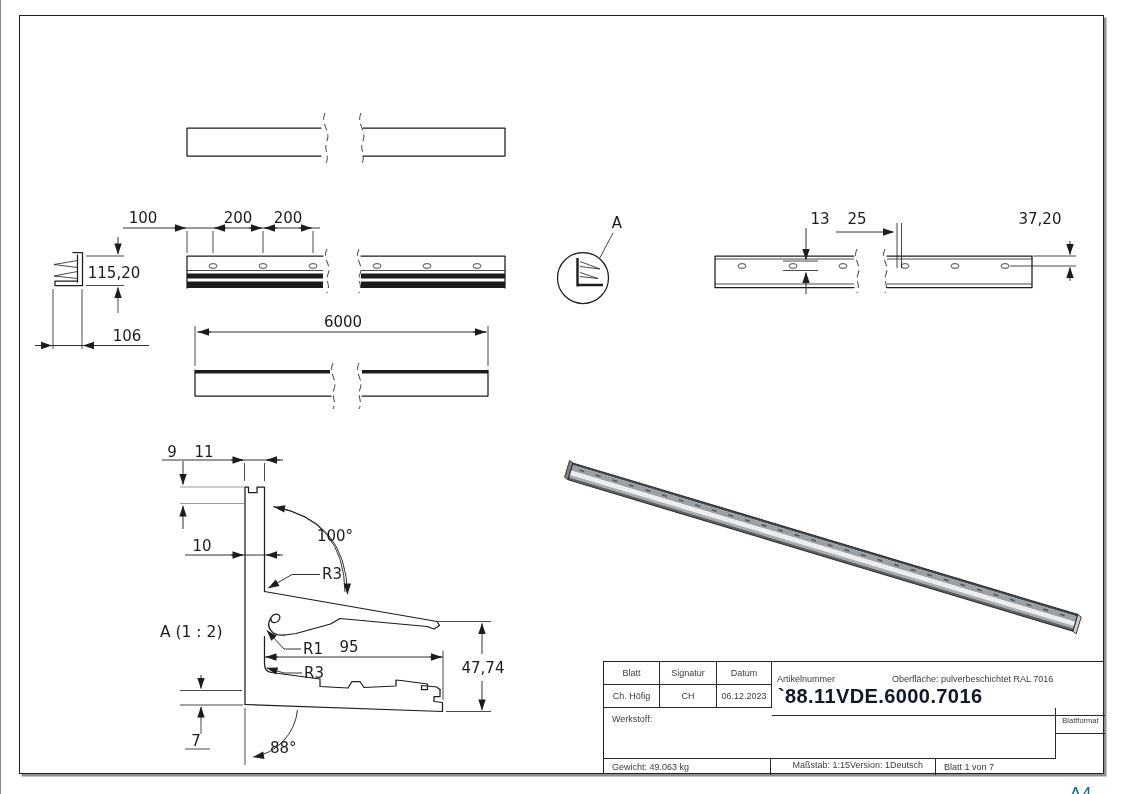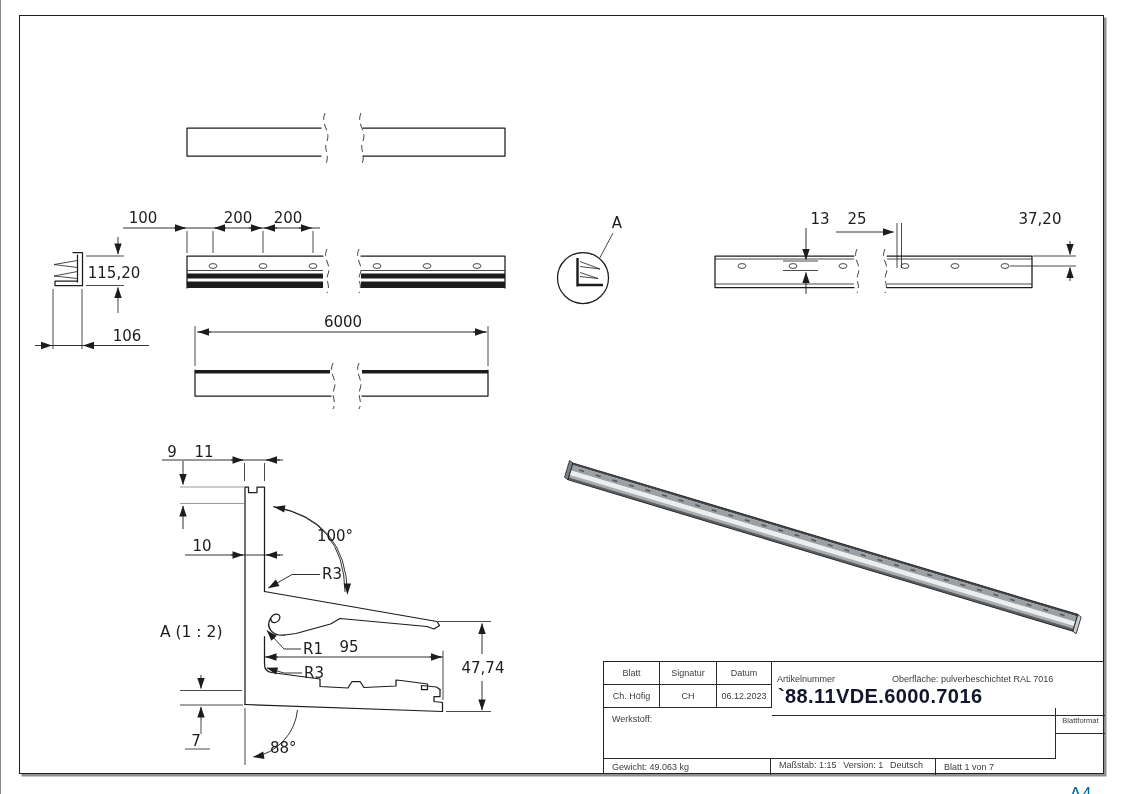--- a/index.html
+++ b/index.html
@@ -22,21 +22,21 @@
   #tb .cell{position:absolute;box-sizing:border-box;border-right:1px solid #2a2a2a;
             border-bottom:1px solid #2a2a2a;display:flex;align-items:center;justify-content:center;}
   #tb .noR{border-right:none;} #tb .noB{border-bottom:none;}
   #tb .artikel{justify-content:flex-start;align-items:flex-start;position:absolute;}
   #tb .artnum{position:absolute;left:6px;top:15px;font-size:20px;font-weight:700;color:#0f172a;
               letter-spacing:0.4px;font-family:"Liberation Sans",sans-serif;white-space:nowrap;}
   #tb .small-lab{position:absolute;font-size:9px;color:#3d3d3d;white-space:nowrap;}
   #tb .left-pad{justify-content:flex-start;padding-left:8px;}
   #tb .wk{display:block;padding:6px 0 0 8px;}
   #tb .wk div{margin-bottom:8px;white-space:nowrap;}
-  #tb .triple{display:flex;justify-content:space-between;padding:0 12px 4px 8px;}
+  #tb .triple{display:flex;justify-content:flex-end;padding:0 12px 4px 8px;}
   #tb .fmt-lab{font-size:7.5px;}
   #tb .fmt-val{font-size:18px;color:#0369a1;margin-top:48px;}
 </style>
 </head>
 <body>
 
 <div id="page">
   <div id="win-edge"></div>
   <div id="frame"></div>
 

